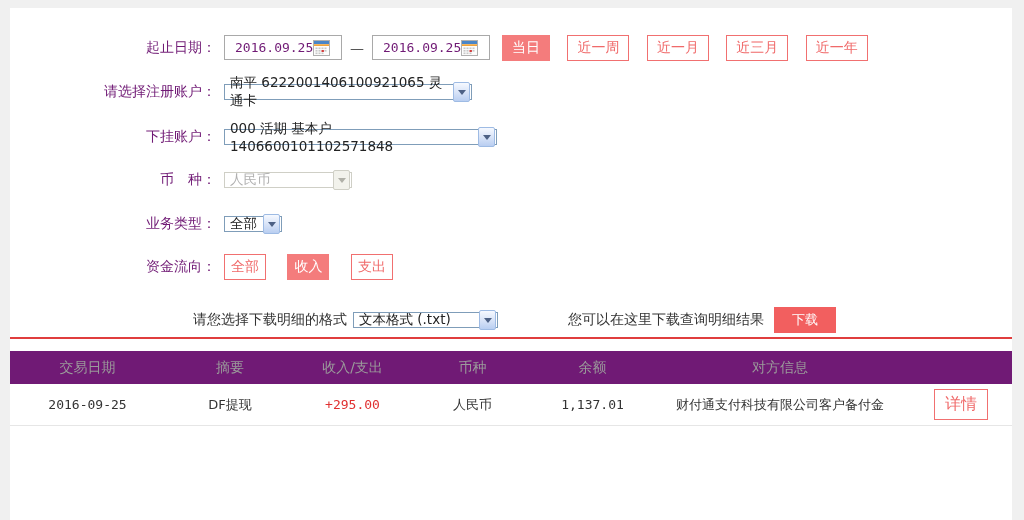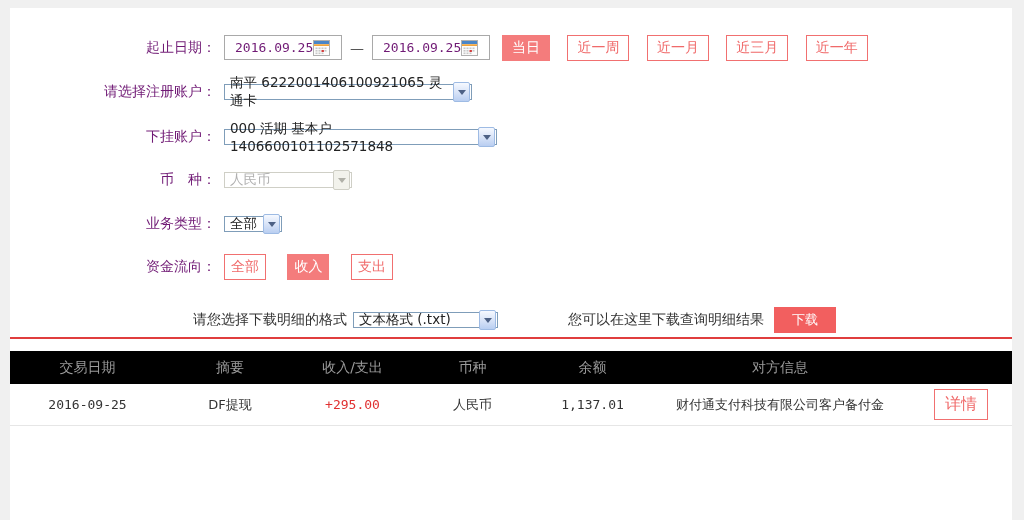--- a/index.html
+++ b/index.html
@@ -148,21 +148,21 @@
     background: #f25f5f;
     color: #fff;
     font-size: 13px;
     cursor: pointer;
   }
   
   .table-topline { margin-top: 4px; height: 2px; background: #e03e3e; }
   .tbl-header {
     margin-top: 12px;
     height: 33px;
-    background: #000000;
+    background: #701a75;
     display: flex;
     align-items: center;
     color: #9b9b9b;
     font-size: 14px;
   }
   .tbl-row {
     height: 42px;
     display: flex;
     align-items: center;
     border-bottom: 1px solid #e6e6e6;

